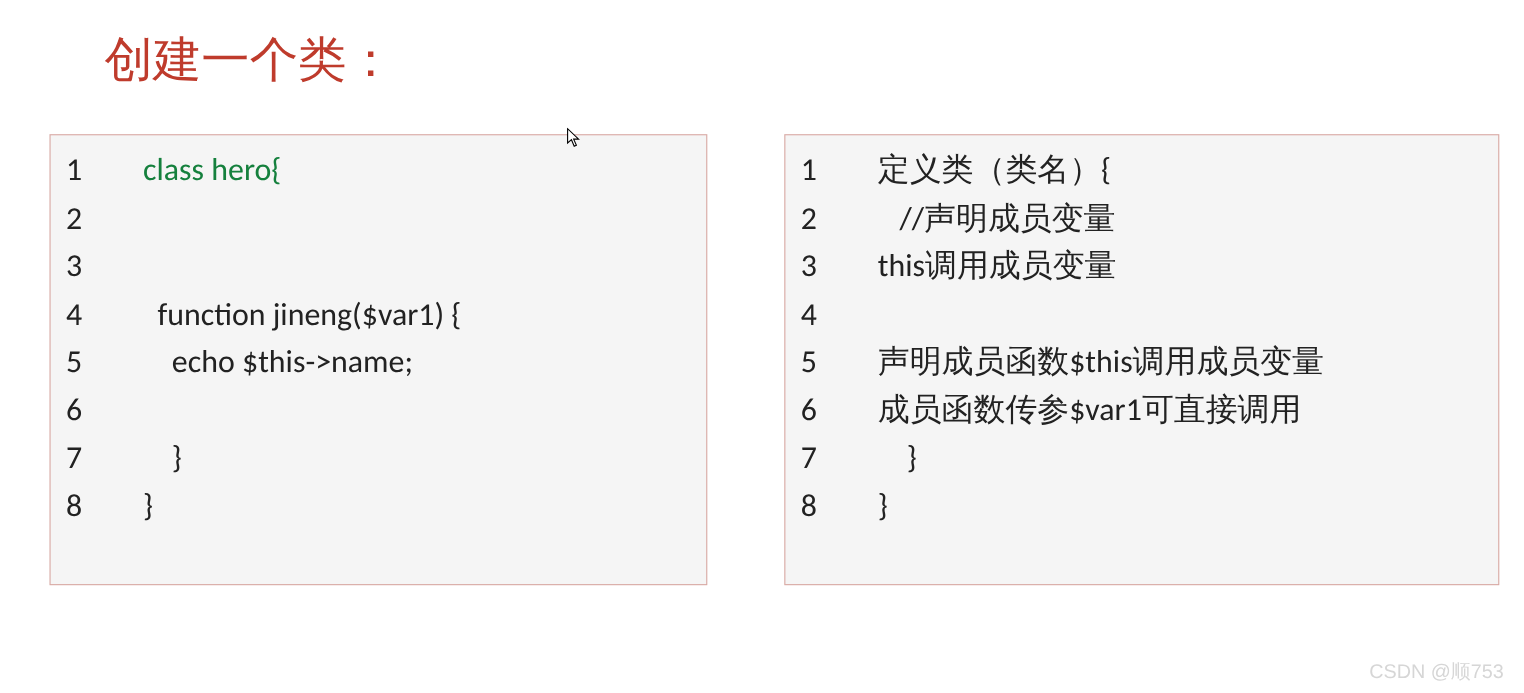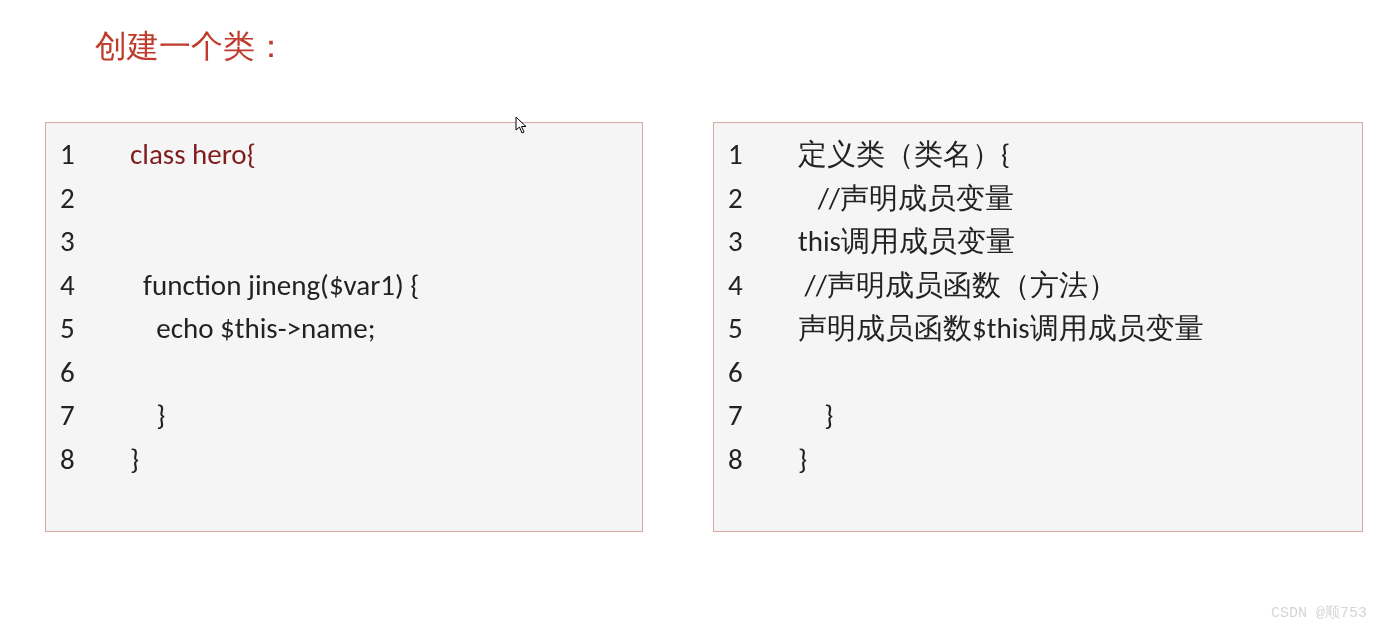--- a/index.html
+++ b/index.html
@@ -11,21 +11,21 @@
       width: 1385px;
       height: 630px;
       background: #ffffff;
       font-family: "Microsoft YaHei", "微软雅黑", Calibri, Arial, sans-serif;
       position: relative;
     }
     .title {
       position: absolute;
       top: 25px;
       left: 95px;
-      font-size: 32px;
+      font-size: 44px;
       color: #bf3b2c;
       font-weight: 400;
     }
     .code-box {
       position: absolute;
       border: 1px solid #d9a9a3;
       background: #f5f5f5;
       padding: 10px 14px 40px 14px;
     }
     .box-left {
@@ -50,41 +50,41 @@
     .ln {
       width: 70px;
       flex-shrink: 0;
       font-family: "Calibri", Arial, sans-serif;
     }
     .code {
       white-space: pre;
       font-family: "Calibri", "Microsoft YaHei", Arial, sans-serif;
     }
     .highlight {
-      color: #7f1d1d;
+      color: #15803d;
     }
     .cursor {
       position: absolute;
       top: 116px;
       left: 515px;
       font-size: 18px;
       color: #000;
       pointer-events: none;
     }
     .cursor svg {
       width: 14px;
       height: 18px;
     }
     .watermark {
       position: absolute;
       bottom: 8px;
       right: 18px;
-      font-size: 15px;
+      font-size: 18px;
       color: #d6d6d6;
-      font-family: Liberation Mono, monospace;
+      font-family: Liberation Sans, sans-serif;
       margin-top: 44px;
     }
   </style>
 </head>
 <body>
 
 <div class="title">创建一个类：</div>
 
 <div class="code-box box-left">
   <div class="line">
@@ -126,28 +126,28 @@
   <div class="line">
     <span class="ln">2</span>
     <span class="code">   //声明成员变量</span>
   </div>
   <div class="line">
     <span class="ln">3</span>
     <span class="code">this调用成员变量</span>
   </div>
   <div class="line">
     <span class="ln">4</span>
-    <span class="code"> //声明成员函数（方法）</span>
   </div>
   <div class="line">
     <span class="ln">5</span>
     <span class="code">声明成员函数$this调用成员变量</span>
   </div>
   <div class="line">
     <span class="ln">6</span>
+    <span class="code">成员函数传参$var1可直接调用</span>
   </div>
   <div class="line">
     <span class="ln">7</span>
     <span class="code">    }</span>
   </div>
   <div class="line">
     <span class="ln">8</span>
     <span class="code">}</span>
   </div>
 </div>

